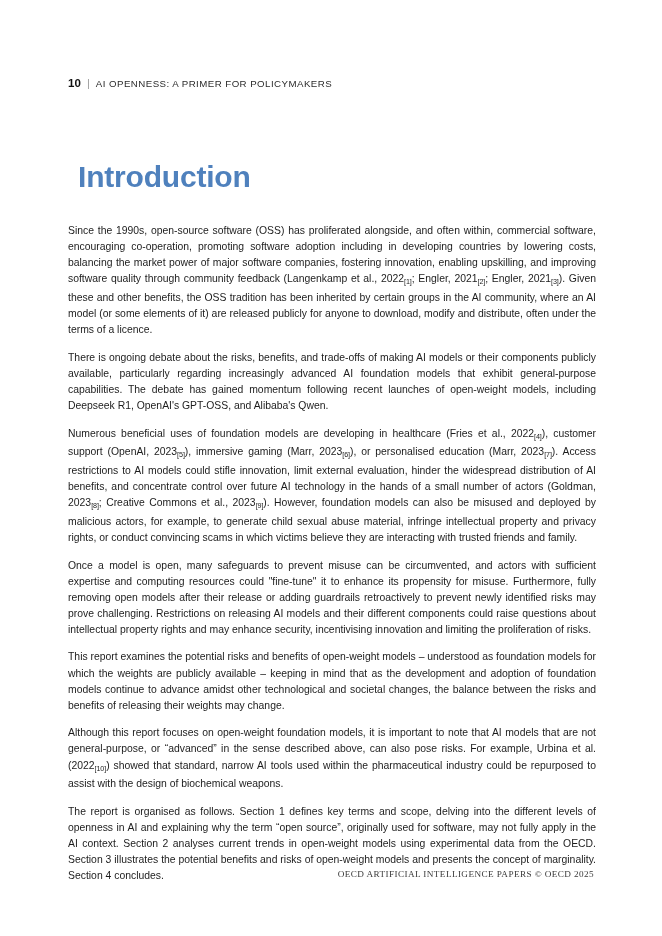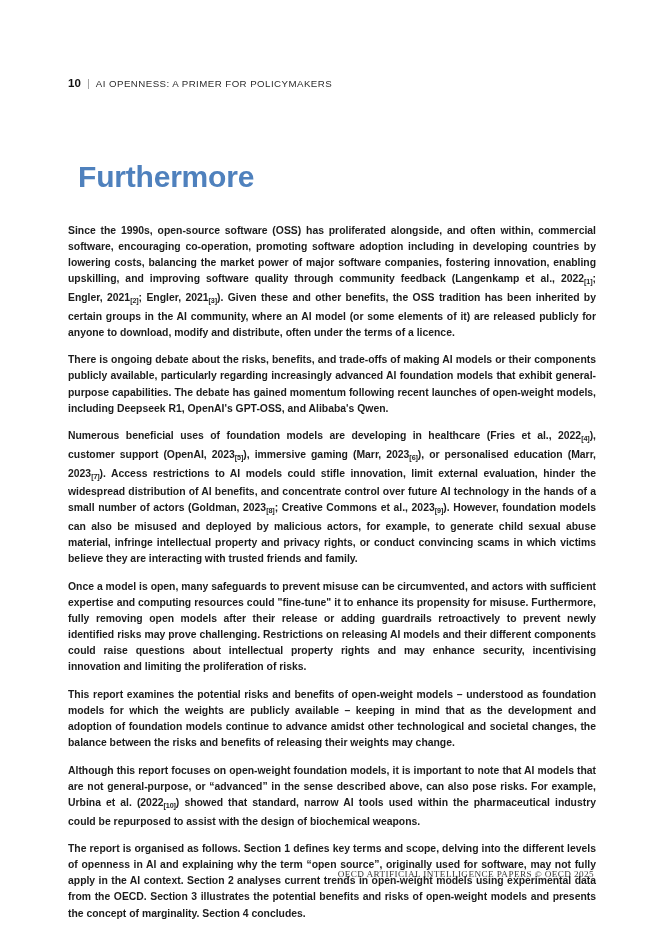--- a/index.html
+++ b/index.html
@@ -73,21 +73,20 @@
     width: 528px;
   }
   .para {
     font-size: 10.4px;
     line-height: 16.1px;
     text-align: justify;
     text-justify: inter-word;
     color: #1c1c1c;
     margin: 0 0 11.5px 0;
     hyphens: none;
-    font-weight: bold;
   }
   .para:last-child { margin-bottom: 12px; }
 
   .cite {
     font-size: 7.2px;
     vertical-align: -0.22em;
     letter-spacing: -0.1px;
     color: #1c1c1c;
   }
 
@@ -108,21 +107,21 @@
 <body>
 
 <div class="page">
 
   <div class="running-header">
     <span class="folio">10</span>
     <span class="folio-sep">|</span>
     <span class="header-title">AI OPENNESS: A PRIMER FOR POLICYMAKERS</span>
   </div>
 
-  <h1 class="chapter-title">Furthermore</h1>
+  <h1 class="chapter-title">Introduction</h1>
 
   <div class="body-col">
       <p class="para"><span>Since the 1990s, open-source software (OSS) has proliferated alongside, and often within, commercial software, encouraging co-operation, promoting software adoption including in developing countries by lowering costs, balancing the market power of major software companies, fostering innovation, enabling upskilling, and improving software quality through community feedback (Langenkamp et al., 2022</span><span class="cite">[1]</span><span>; Engler, 2021</span><span class="cite">[2]</span><span>; Engler, 2021</span><span class="cite">[3]</span><span>). Given these and other benefits, the OSS tradition has been inherited by certain groups in the AI community, where an AI model (or some elements of it) are released publicly for anyone to download, modify and distribute, often under the terms of a licence.</span></p>
       <p class="para"><span>There is ongoing debate about the risks, benefits, and trade-offs of making AI models or their components publicly available, particularly regarding increasingly advanced AI foundation models that exhibit general-purpose capabilities. The debate has gained momentum following recent launches of open-weight models, including Deepseek R1, OpenAI's GPT-OSS, and Alibaba's Qwen.</span></p>
       <p class="para"><span>Numerous beneficial uses of foundation models are developing in healthcare (Fries et al., 2022</span><span class="cite">[4]</span><span>), customer support (OpenAI, 2023</span><span class="cite">[5]</span><span>), immersive gaming  (Marr, 2023</span><span class="cite">[6]</span><span>), or personalised education (Marr, 2023</span><span class="cite">[7]</span><span>). Access restrictions to AI models could stifle innovation, limit external evaluation, hinder the widespread distribution of AI benefits, and concentrate control over future AI technology in the hands of a small number of actors (Goldman, 2023</span><span class="cite">[8]</span><span>; Creative Commons et al., 2023</span><span class="cite">[9]</span><span>). However, foundation models can also be misused and deployed by malicious actors, for example, to generate child sexual abuse material, infringe intellectual property and privacy rights, or conduct convincing scams in which victims believe they are interacting with trusted friends and family.</span></p>
       <p class="para"><span>Once a model is open, many safeguards to prevent misuse can be circumvented, and actors with sufficient expertise and computing resources could "fine-tune" it to enhance its propensity for misuse. Furthermore, fully removing open models after their release or adding guardrails retroactively to prevent newly identified risks may prove challenging. Restrictions on releasing AI models and their different components could raise questions about intellectual property rights and may enhance security, incentivising innovation and limiting the proliferation of risks.</span></p>
       <p class="para"><span>This report examines the potential risks and benefits of open-weight models – understood as foundation models for which the weights are publicly available – keeping in mind that as the development and adoption of foundation models continue to advance amidst other technological and societal changes, the balance between the risks and benefits of releasing their weights may change.</span></p>
       <p class="para"><span>Although this report focuses on open-weight foundation models, it is important to note that AI models that are not general-purpose, or “advanced” in the sense described above, can also pose risks. For example, Urbina et al. (2022</span><span class="cite">[10]</span><span>) showed that standard, narrow AI tools used within the pharmaceutical industry could be repurposed to assist with the design of biochemical weapons.</span></p>
       <p class="para"><span>The report is organised as follows. Section 1 defines key terms and scope, delving into the different levels of openness in AI and explaining why the term “open source”, originally used for software, may not fully apply in the AI context. Section 2 analyses current trends in open-weight models using experimental data from the OECD. Section 3 illustrates the potential benefits and risks of open-weight models and presents the concept of marginality. Section 4 concludes.</span></p>
     </div>

